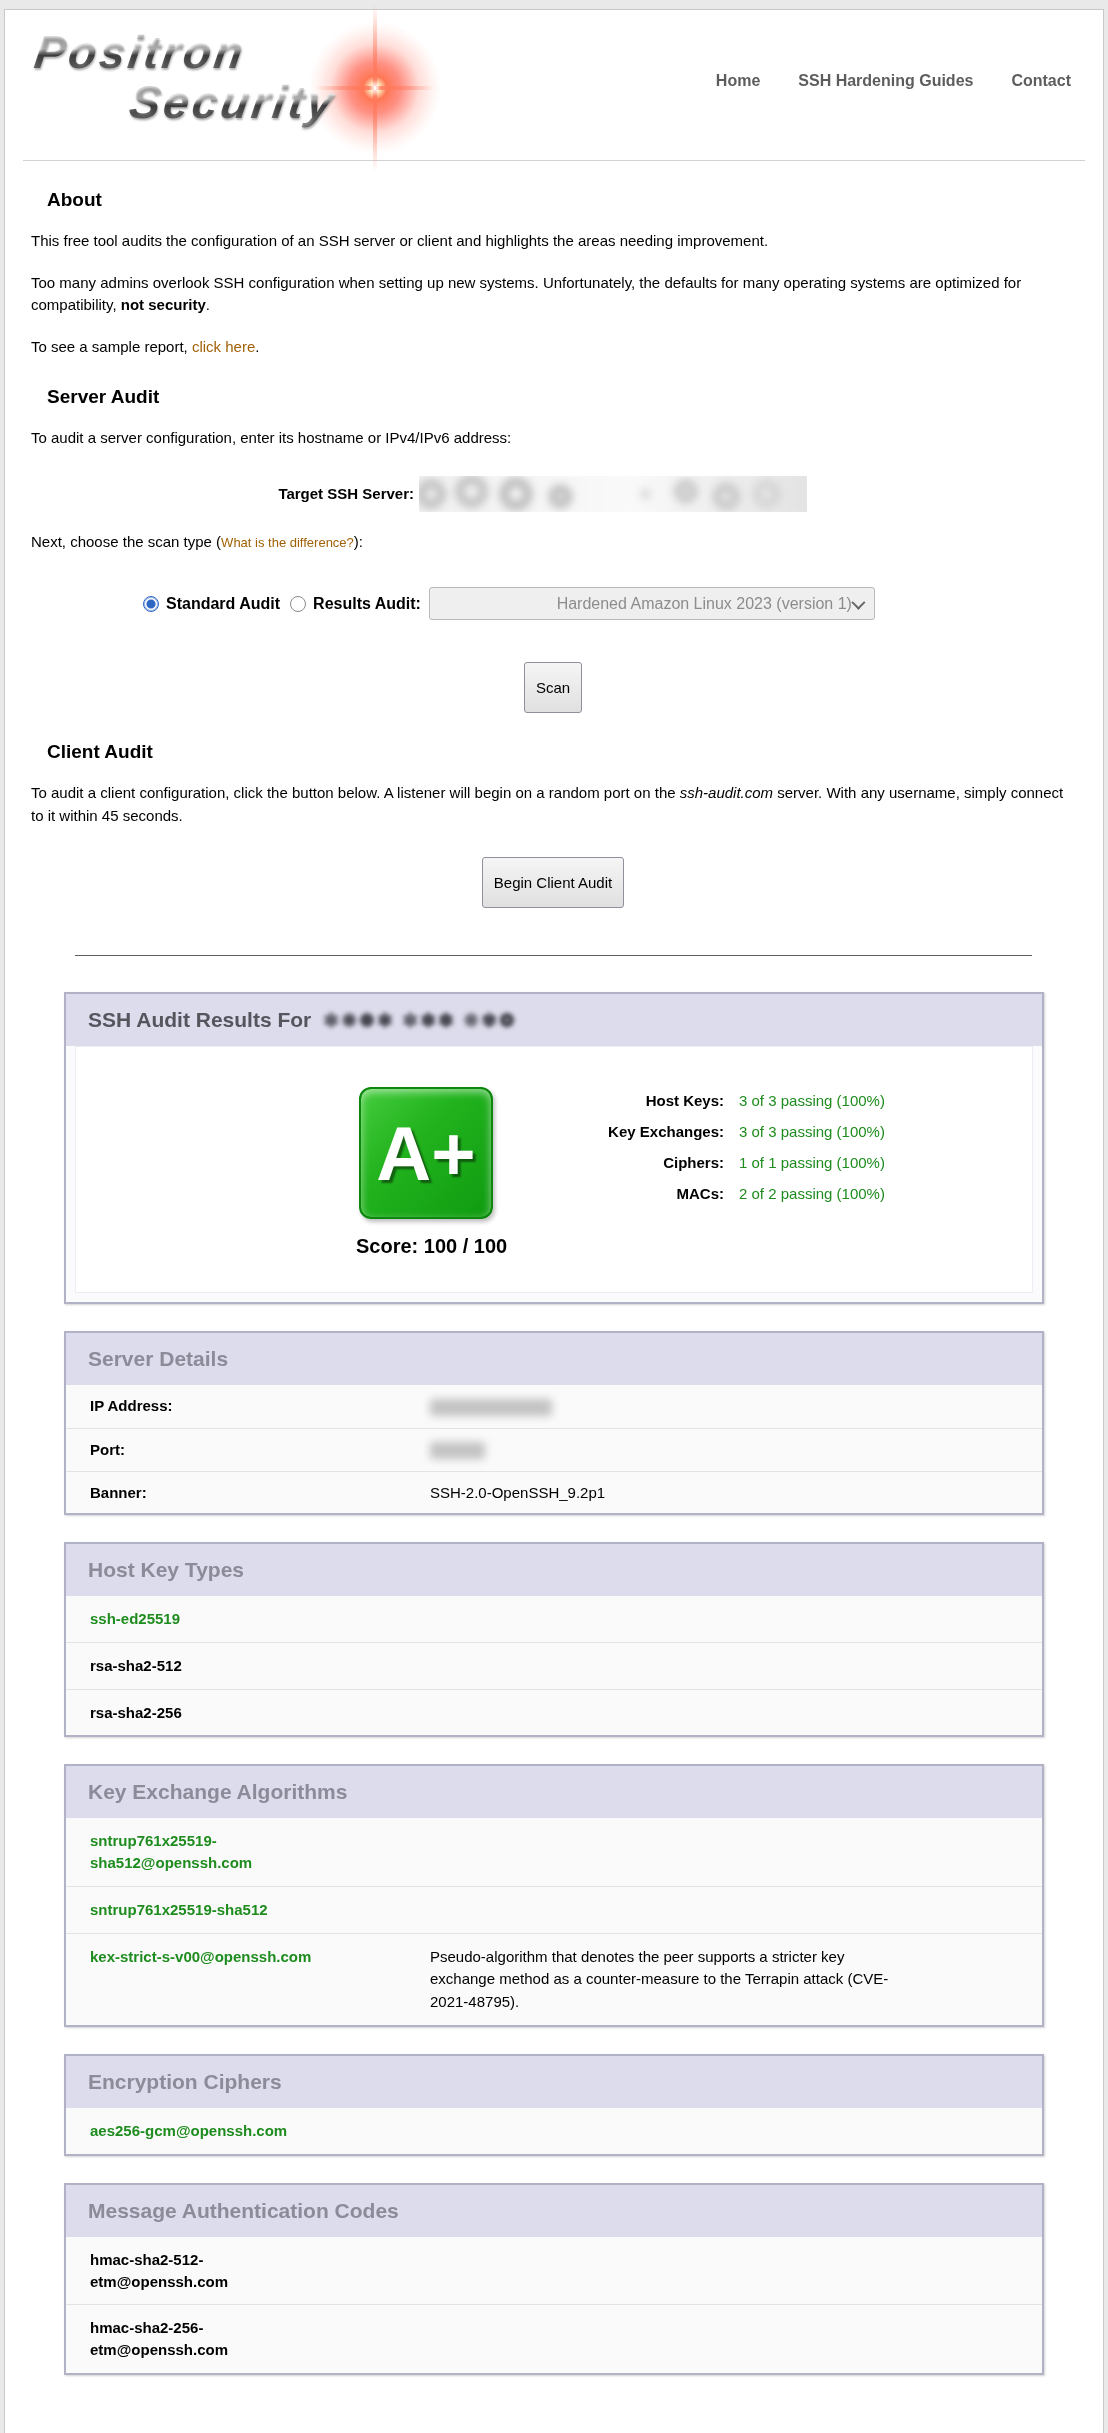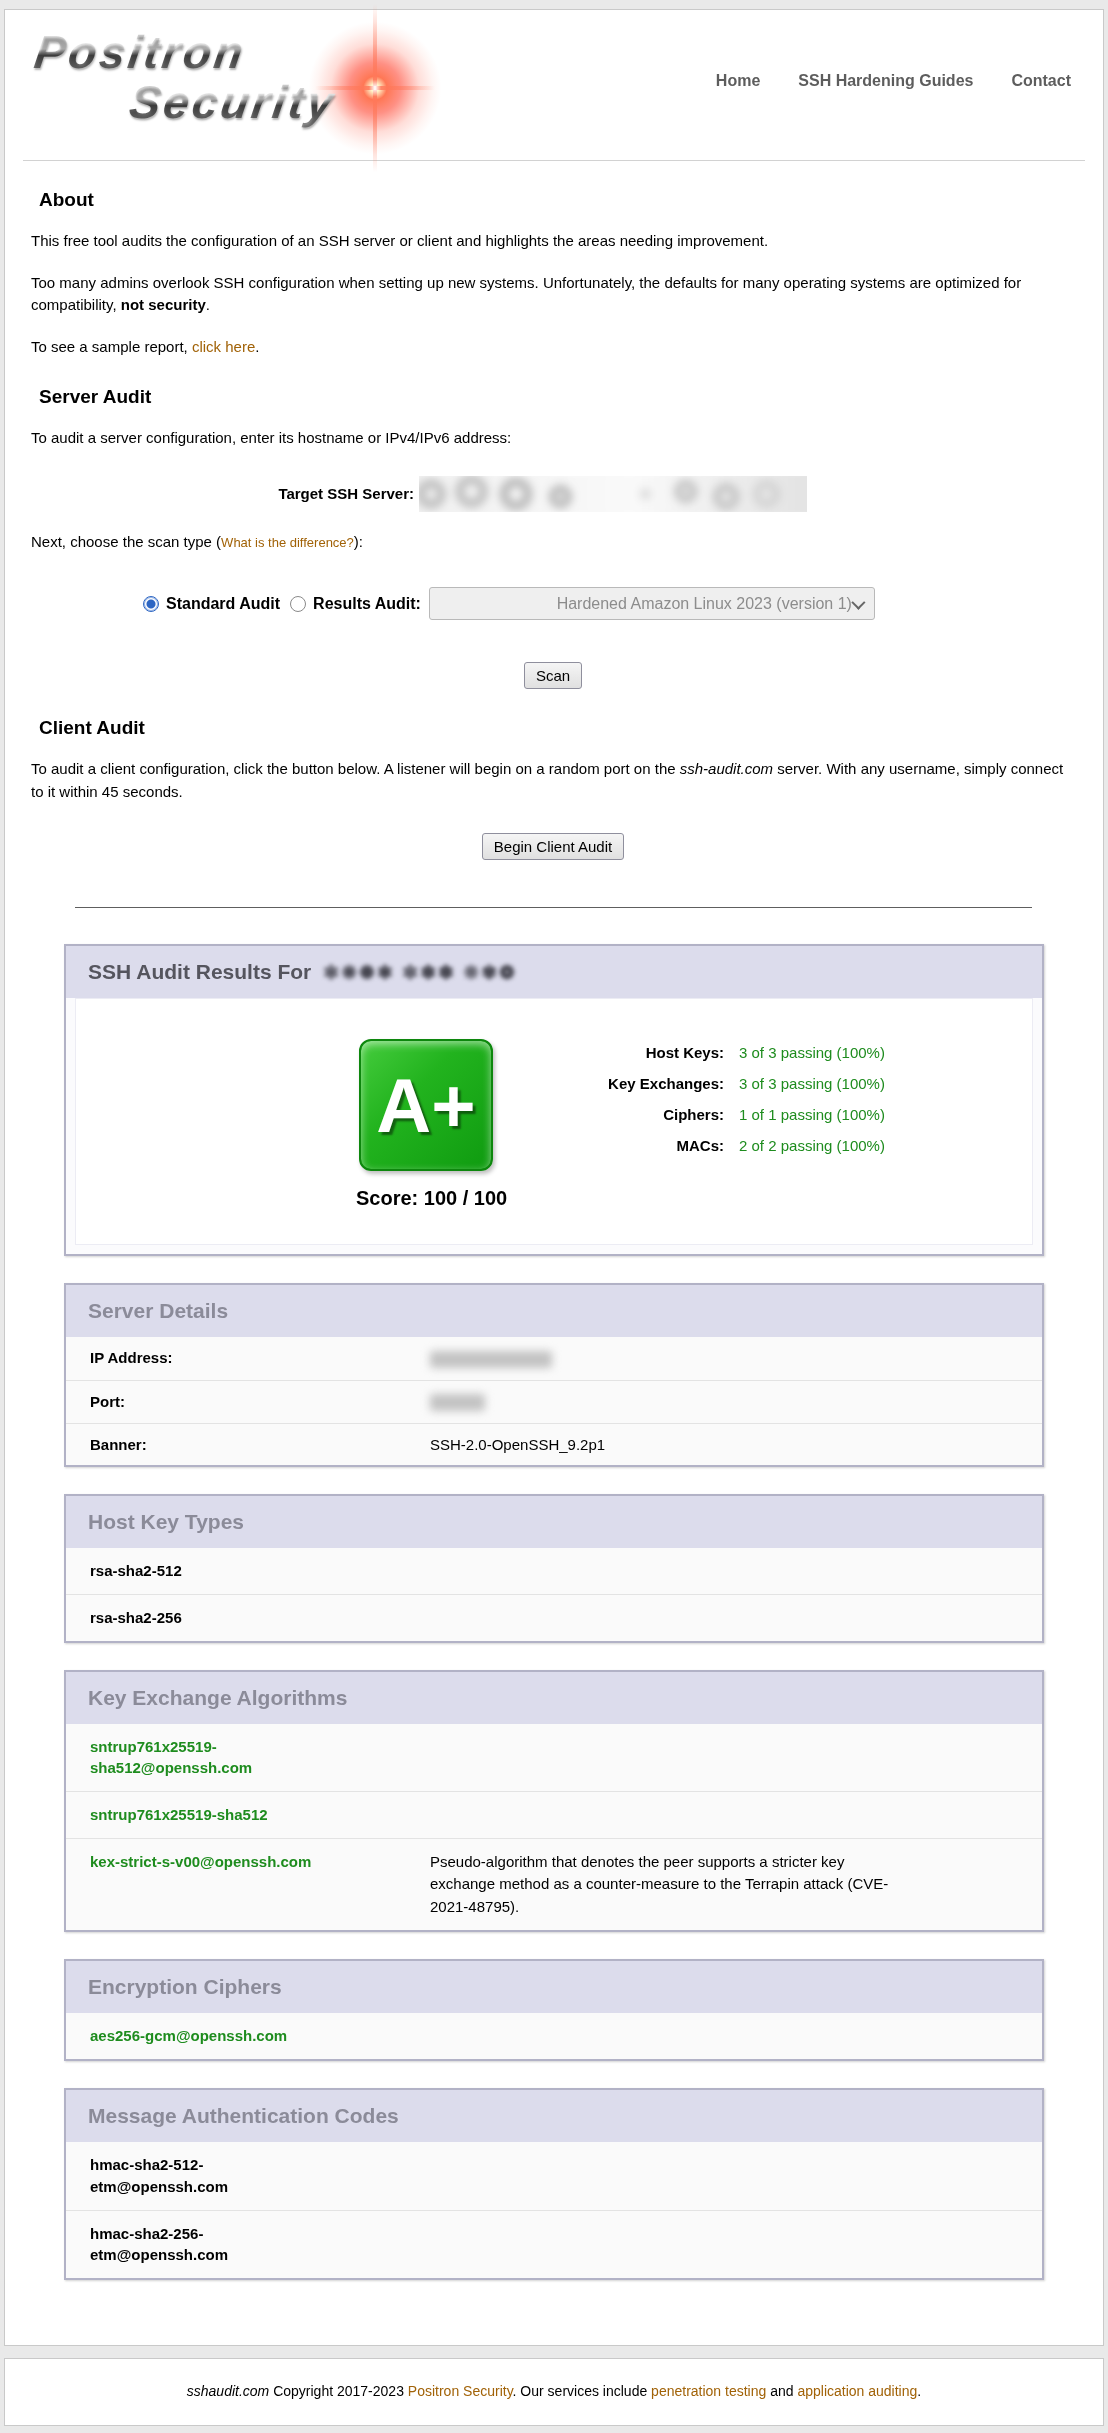--- a/index.html
+++ b/index.html
@@ -36,21 +36,21 @@
   }
   .starburst::before { width:4px; height:168px; transform:translate(-50%,-50%);
     background:linear-gradient(180deg, transparent, rgba(255,120,90,0.85) 45%, #fff 50%, rgba(255,120,90,0.85) 55%, transparent); }
   .starburst::after { width:120px; height:4px; transform:translate(-50%,-50%);
     background:linear-gradient(90deg, transparent, rgba(255,120,90,0.85) 45%, #fff 50%, rgba(255,120,90,0.85) 55%, transparent); }
   .nav { display:flex; margin-top:-14px; }
   .nav a { color:#5d5d5d; font-size:16px; font-weight:bold; margin-left:38px; }
   .header-rule { border:none; border-top:1px solid #d2d2d2; margin:4px 18px 0 18px; }
   
   .content { padding:0 28px 0 26px; }
-  h2.section { font-size:19px; font-weight:bold; margin:28px 0 0 8px; }
+  h2.section { font-size:19px; font-weight:bold; margin:28px 0 0 16px; }
   .content p { line-height:1.5; margin:19px 0; }
   .small-link { font-size:13px; }
   
   .target-row { display:flex; align-items:center; margin:26px 0 8px 0; }
   .target-row .t-label { width:383px; text-align:right; font-weight:bold; padding-right:5px; }
   .blur-input {
     width:388px; height:36px; background:#fff; position:relative; overflow:hidden;
   }
   .blur-noise { position:absolute; inset:-8px; filter:blur(5px); opacity:0.75;
     background:
@@ -70,21 +70,21 @@
   .radio.sel { border:1px solid #2d66c3; background:radial-gradient(circle, #2d66c3 0 4px, #fff 5px 7px); box-shadow:0 0 0 1px #9cb8e6 inset; }
   .radio-label { font-weight:bold; font-size:16px; margin:0 10px 0 7px; }
   .select-box {
     width:420px; height:31px; margin-left:8px; background:#efefef; border:1px solid #b9b9b9; border-radius:3px;
     display:flex; align-items:center; justify-content:flex-end; padding:0 12px; color:#8c8c8c; font-size:16px; cursor:default;
   }
   .chevron { width:8px; height:8px; border-right:2px solid #666; border-bottom:2px solid #666; transform:rotate(45deg) translateY(-2px); }
   .btn {
     display:block; margin:13px auto; background:linear-gradient(180deg,#f5f5f5,#e0e0e0);
     border:1px solid #8f8f9d; border-radius:3px; font-family:"Liberation Sans",sans-serif;
-    font-size:15px; padding:4px 11px; cursor:pointer; color:#000;
+    font-size:15px; padding:16px 11px; cursor:pointer; color:#000;
   }
   .btn.scan { margin-top:42px; }
   .btn.begin { margin-top:30px; }
   .results-divider { border:none; border-top:1px solid #5e5e5e; width:957px; margin:47px auto 0 auto; }
   
   .panels { margin-top:36px; }
   .panel { margin:0 31px 27px 33px; border:2px solid #b2b2c6; background:#fbfbfd; box-shadow:1px 1px 2px rgba(0,0,0,0.18); }
   .panel-header { background:#dcdcec; padding:14px 22px; font-size:21px; font-weight:bold; color:#8b8b99; }
   .panel-header.dark { color:#55555e; display:flex; align-items:center; }
   .scramble { filter:blur(2px); color:#45454f; font-size:19px; letter-spacing:2px; margin-left:12px; }
@@ -228,20 +228,23 @@
             <span class="row-label">Banner:</span>
             <span class="row-value">SSH-2.0-OpenSSH_9.2p1</span>
           </div>
         </div>
       </div>
 
       <div class="panel">
         <div class="panel-header">Host Key Types</div>
         <div class="rows">
           <div class="row">
+              <span class="algo-name good">ssh-ed25519</span>
+            </div>
+          <div class="row">
               <span class="algo-name">rsa-sha2-512</span>
             </div>
           <div class="row">
               <span class="algo-name">rsa-sha2-256</span>
             </div>
         </div>
       </div>
 
       <div class="panel">
         <div class="panel-header">Key Exchange Algorithms</div>

